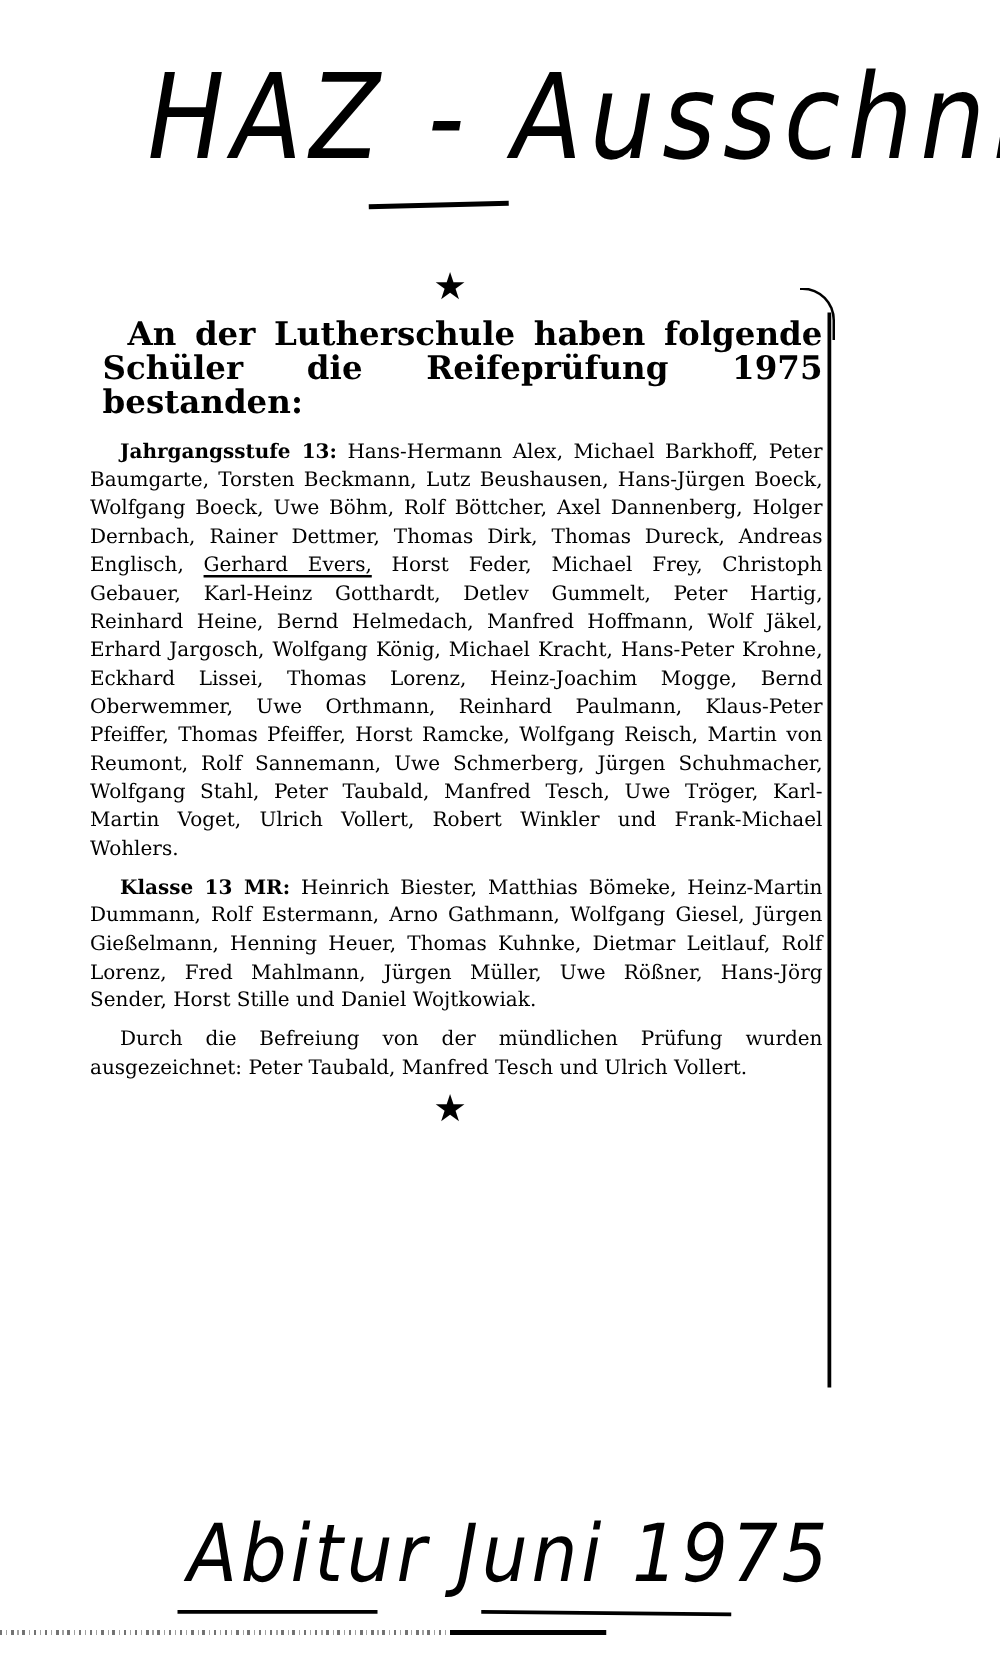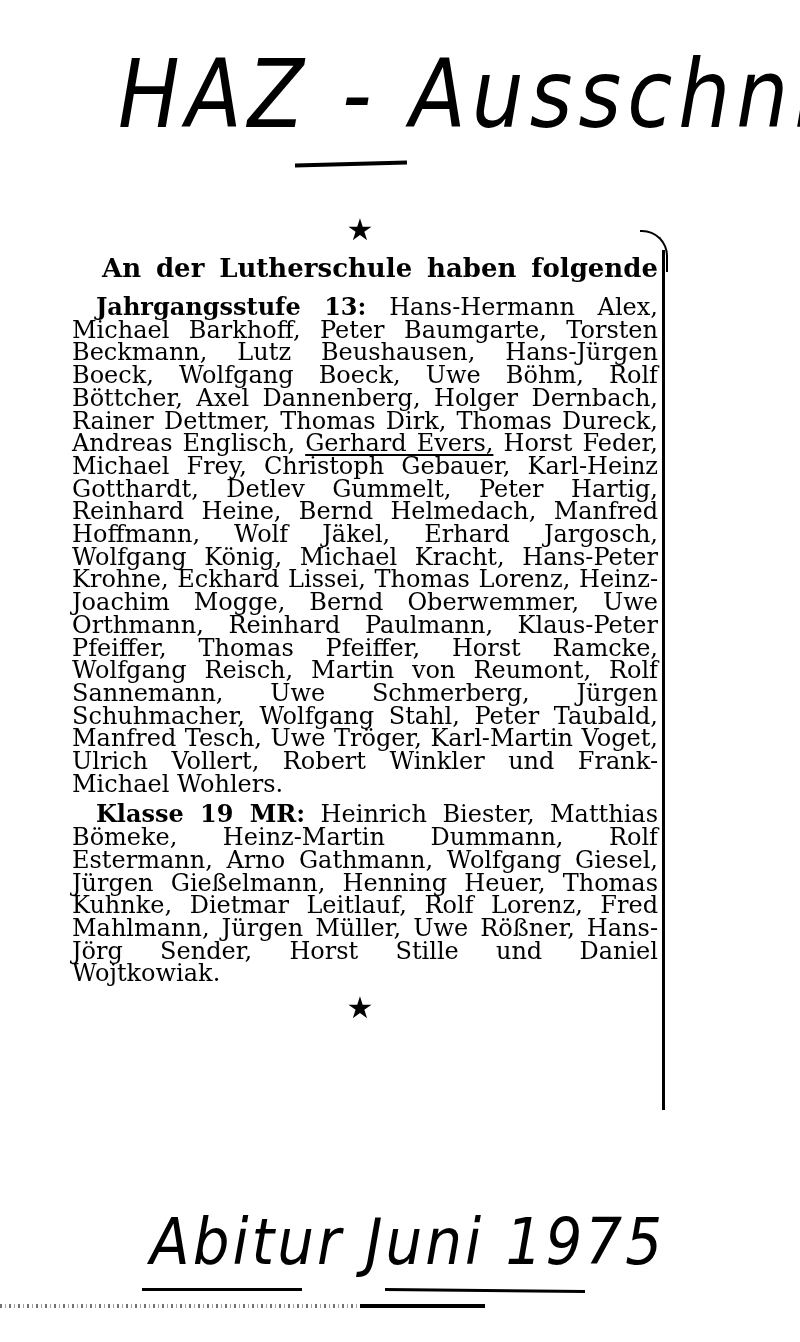--- a/index.html
+++ b/index.html
@@ -20,54 +20,56 @@
   .scan-noise2 { position:absolute; left:360px; top:1304px; width:125px; height:4px; background:#000; }
   .clipping { position:absolute; left:60px; top:215px; width:600px; }
   .border-right { position:absolute; left:662px; top:250px; width:3px; height:860px; background:#000; }
   .border-curve { position:absolute; left:640px; top:230px; width:26px; height:40px;
                   border-top:2px solid #000; border-right:2px solid #000; border-top-right-radius:26px; }
   .star { text-align:center; font-size:30px; line-height:30px; margin:0; font-family:"DejaVu Sans", sans-serif; }
   .headline { font-weight:bold; font-size:26px; line-height:27px; text-align:justify;
               margin:10px 0 14px 0; padding:0 2px 0 22px; text-indent:0; }
   .headline .l1 { display:block; text-align:justify; text-align-last:justify; padding-left:20px; }
   .headline .l2 { display:block; text-align:justify; text-align-last:justify; }
-  .para { font-size:24px; line-height:22.7px; text-align:justify; margin:0 2px 8px 12px;
+  .para { font-size:16px; line-height:22.7px; text-align:justify; margin:0 2px 8px 12px;
           text-indent:24px; }
   .para b { font-weight:bold; }
   .para .underlined { text-decoration:underline; text-decoration-thickness:2px; text-underline-offset:3px; }
   .star-bottom { margin-top:4px; }
 </style>
 </head>
 <body>
 
 <div class="hand hand-title">HAZ - Ausschnitt</div>
 <div class="hand-title-underline"></div>
 
 <div class="border-curve"></div>
 <div class="border-right"></div>
 
 <div class="clipping">
   <p class="star">★</p>
 
   <div class="headline">
     <span class="l1">An der Lutherschule haben folgende</span>
+    <span class="l2">Schüler die Reifeprüfung 1975 bestanden:</span>
   </div>
 
   <p class="para">
     <b>Jahrgangsstufe 13:</b>
     <span>Hans-Hermann Alex, Michael Barkhoff, Peter Baumgarte, Torsten Beckmann, Lutz Beushausen, Hans-Jürgen Boeck, Wolfgang Boeck, Uwe Böhm, Rolf Böttcher, Axel Dannenberg, Holger Dernbach, Rainer Dettmer, Thomas Dirk, Thomas Dureck, Andreas Englisch,</span>
     <span class="underlined">Gerhard Evers,</span>
     <span>Horst Feder, Michael Frey, Christoph Gebauer, Karl-Heinz Gotthardt, Detlev Gummelt, Peter Hartig, Reinhard Heine, Bernd Helmedach, Manfred Hoffmann, Wolf Jäkel, Erhard Jargosch, Wolfgang König, Michael Kracht, Hans-Peter Krohne, Eckhard Lissei, Thomas Lorenz, Heinz-Joachim Mogge, Bernd Oberwemmer, Uwe Orthmann, Reinhard Paulmann, Klaus-Peter Pfeiffer, Thomas Pfeiffer, Horst Ramcke, Wolfgang Reisch, Martin von Reumont, Rolf Sannemann, Uwe Schmerberg, Jürgen Schuhmacher, Wolfgang Stahl, Peter Taubald, Manfred Tesch, Uwe Tröger, Karl-Martin Voget, Ulrich Vollert, Robert Winkler und Frank-Michael Wohlers.</span>
   </p>
 
   <p class="para">
-    <b>Klasse 19 MR:</b>
+    <b>Klasse 13 MR:</b>
     <span>Heinrich Biester, Matthias Bömeke, Heinz-Martin Dummann, Rolf Estermann, Arno Gathmann, Wolfgang Giesel, Jürgen Gießelmann, Henning Heuer, Thomas Kuhnke, Dietmar Leitlauf, Rolf Lorenz, Fred Mahlmann, Jürgen Müller, Uwe Rößner, Hans-Jörg Sender, Horst Stille und Daniel Wojtkowiak.</span>
   </p>
 
+  <p class="para">Durch die Befreiung von der mündlichen Prüfung wurden ausgezeichnet: Peter Taubald, Manfred Tesch und Ulrich Vollert.</p>
 
   <p class="star star-bottom">★</p>
 </div>
 
 <div class="hand hand-footer">Abitur Juni 1975</div>
 <div class="hand-under1"></div>
 <div class="hand-under2"></div>
 <div class="scan-noise"></div>
 <div class="scan-noise2"></div>
 

